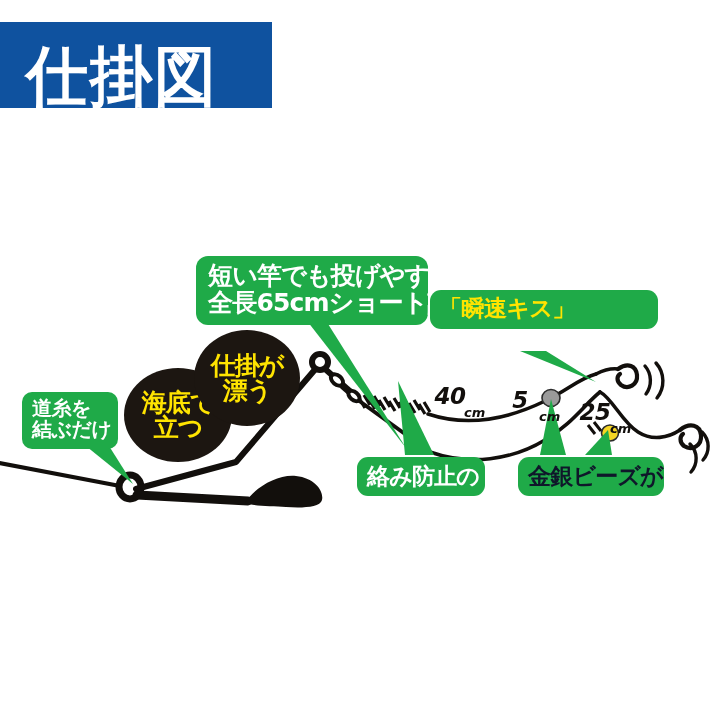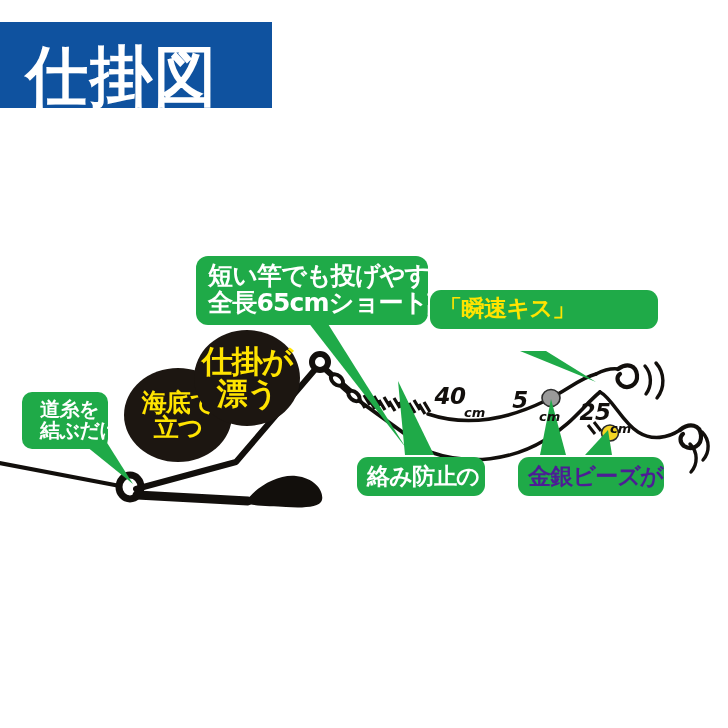--- a/index.html
+++ b/index.html
@@ -38,25 +38,25 @@
   .callout{
     position:absolute;
     background:#1faa48;
     border-radius:12px;
     color:#ffffff;
     font-weight:bold;
     z-index:5;
     box-sizing:border-box;
   }
   .callout .ln{display:block;white-space:nowrap;line-height:1.06;}
-  .yellow{color:#4c1d95;}
+  .yellow{color:#0f172a;}
 
   #callout-michiito{
-    left:22px;top:392px;width:86px;padding:7px 8px 8px 18px;
-    border-radius:10px;font-size:20px;letter-spacing:-0.5px;
+    left:22px;top:392px;width:96px;padding:7px 8px 8px 10px;
+    border-radius:10px;font-size:20px;letter-spacing:-0.5px;font-family:Liberation Mono, monospace;
   }
   #callout-short{
     left:196px;top:256px;width:232px;padding:7px 10px 9px 12px;
     border-radius:12px;font-size:25px;letter-spacing:-0.8px;
   }
   #callout-karami{
     left:357px;top:457px;width:128px;padding:7px 8px 8px 10px;
     border-radius:11px;font-size:23px;letter-spacing:-0.8px;
   }
   #callout-beads{
@@ -79,21 +79,21 @@
   #callout-shunsoku .body b{font-weight:bold;font-size:17px;}
 
   
   .badge{
     position:absolute;background:#1c1611;border-radius:50%;
     color:#ffe400;font-weight:bold;text-align:center;
     display:flex;flex-direction:column;justify-content:center;align-items:center;
     z-index:5;line-height:1.02;letter-spacing:-1px;
   }
   #badge-tatsu{left:124px;top:368px;width:108px;height:94px;font-size:25px;}
-  #badge-tadayou{left:194px;top:330px;width:106px;height:96px;font-size:31px;}
+  #badge-tadayou{left:194px;top:330px;width:106px;height:96px;font-size:25px;}
   .badge .ln{display:block;white-space:nowrap;}
 
   
   .meas{
     position:absolute;z-index:6;color:#120f0c;font-weight:bold;
     font-style:italic;text-align:center;line-height:0.92;
     font-family:"DejaVu Sans","Liberation Sans",sans-serif;
   }
   .meas .num{display:block;font-size:23px;letter-spacing:-0.5px;}
   .meas .unit{display:block;font-size:13px;padding-left:36px;}

